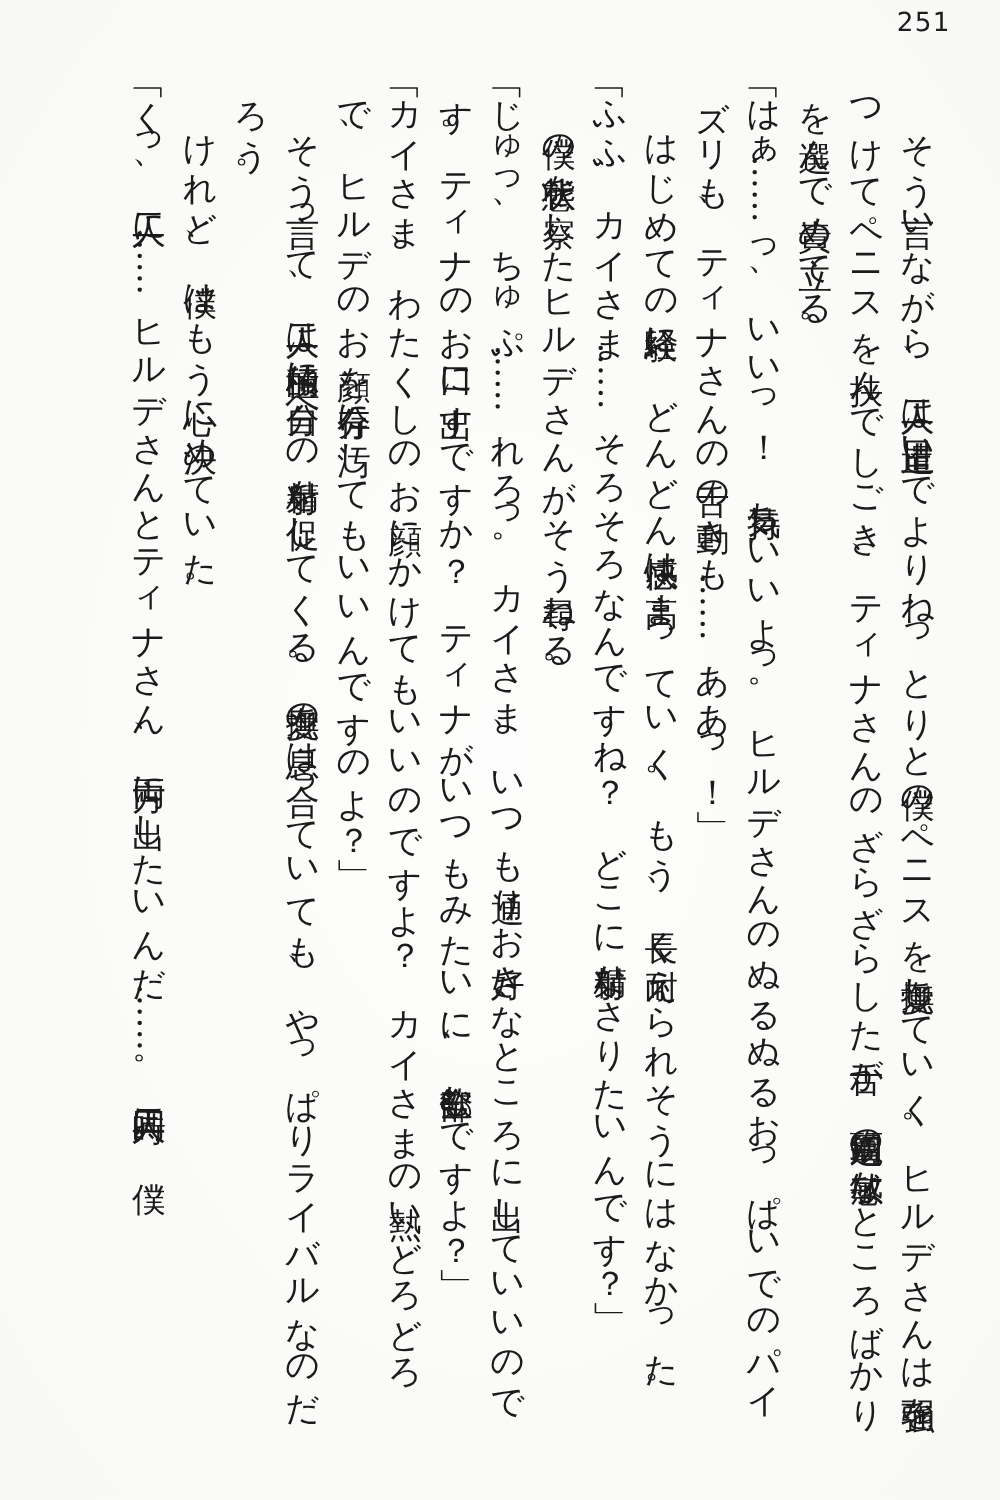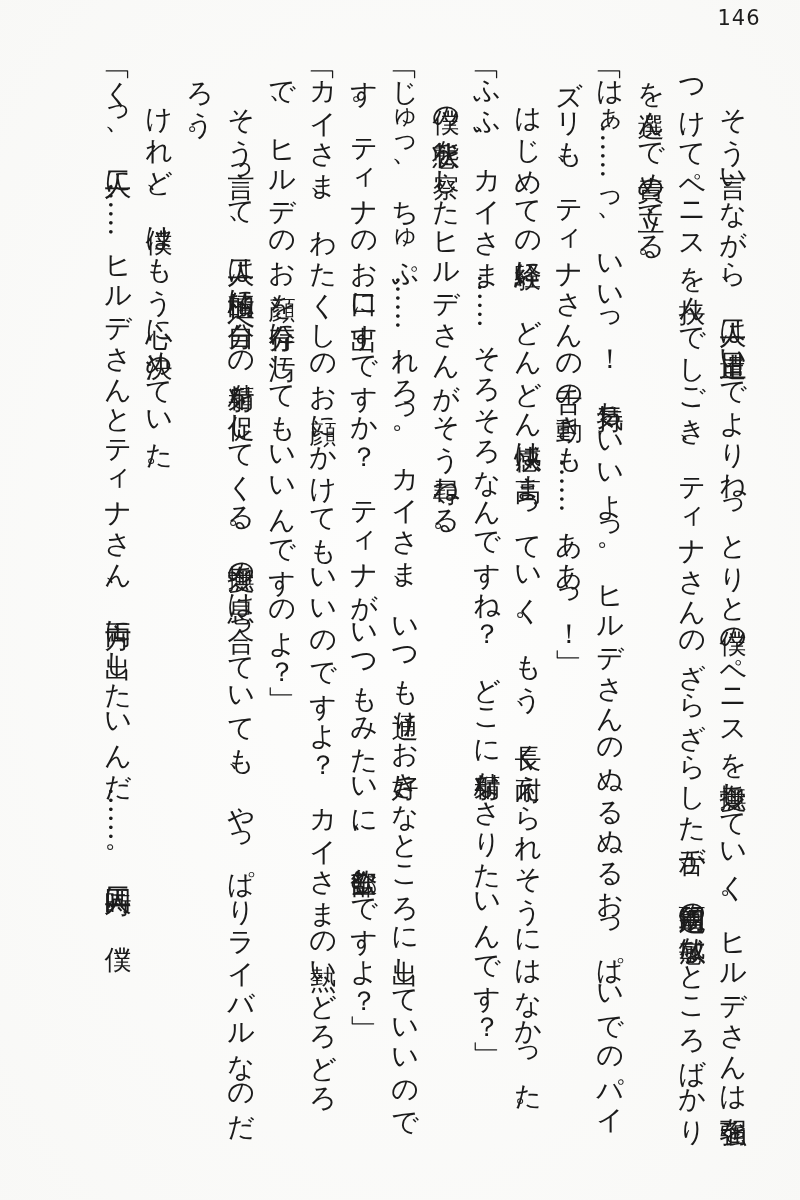--- a/index.html
+++ b/index.html
@@ -51,21 +51,21 @@
   }
   .text-block p.indent {
     text-indent: 1em;
   }
 </style>
 </head>
 <body>
 
 <div class="page">
 
-  <div class="page-number">146</div>
+  <div class="page-number">251</div>
 
   <div class="text-block">
     <p class="indent">そう言いながら、二人は上目遣いでよりねっとりと僕のペニスを愛撫していく。ヒルデさんは強弱をつけてペニスを挟んでしごき、ティナさんのざらざらした舌が、亀頭周辺の敏感なところばかりを選んで責め立てる。</p>
     <p>「はぁ……っ、いいっ！　気持ちいいよっ。ヒルデさんのぬるぬるおっぱいでのパイズリも、ティナさんの舌の動きも……ああっ！」</p>
     <p class="indent">はじめての経験に、どんどん快感は高まっていく。もう、長く耐えられそうにはなかった。</p>
     <p>「ふふ、カイさま……そろそろなんですね？　どこに射精なさりたいんです？」</p>
     <p class="indent">僕の状態を察したヒルデさんがそう尋ねる。</p>
     <p>「じゅっ、ちゅぷ……れろっ。カイさま、いつも通りお好きなところに出していいのです。ティナのお口に出すですか？　ティナがいつもみたいに、全部飲むですよ？」</p>
     <p>「カイさま、わたくしのお顔にかけてもいいのですよ？　カイさまの熱いどろどろで、ヒルデのお顔を存分に汚してもいいんですのよ？」</p>
     <p class="indent">そう言って、二人は積極的に自分への射精を促してくる。愛撫の息は合っていても、やっぱりライバルなのだろう。</p>

